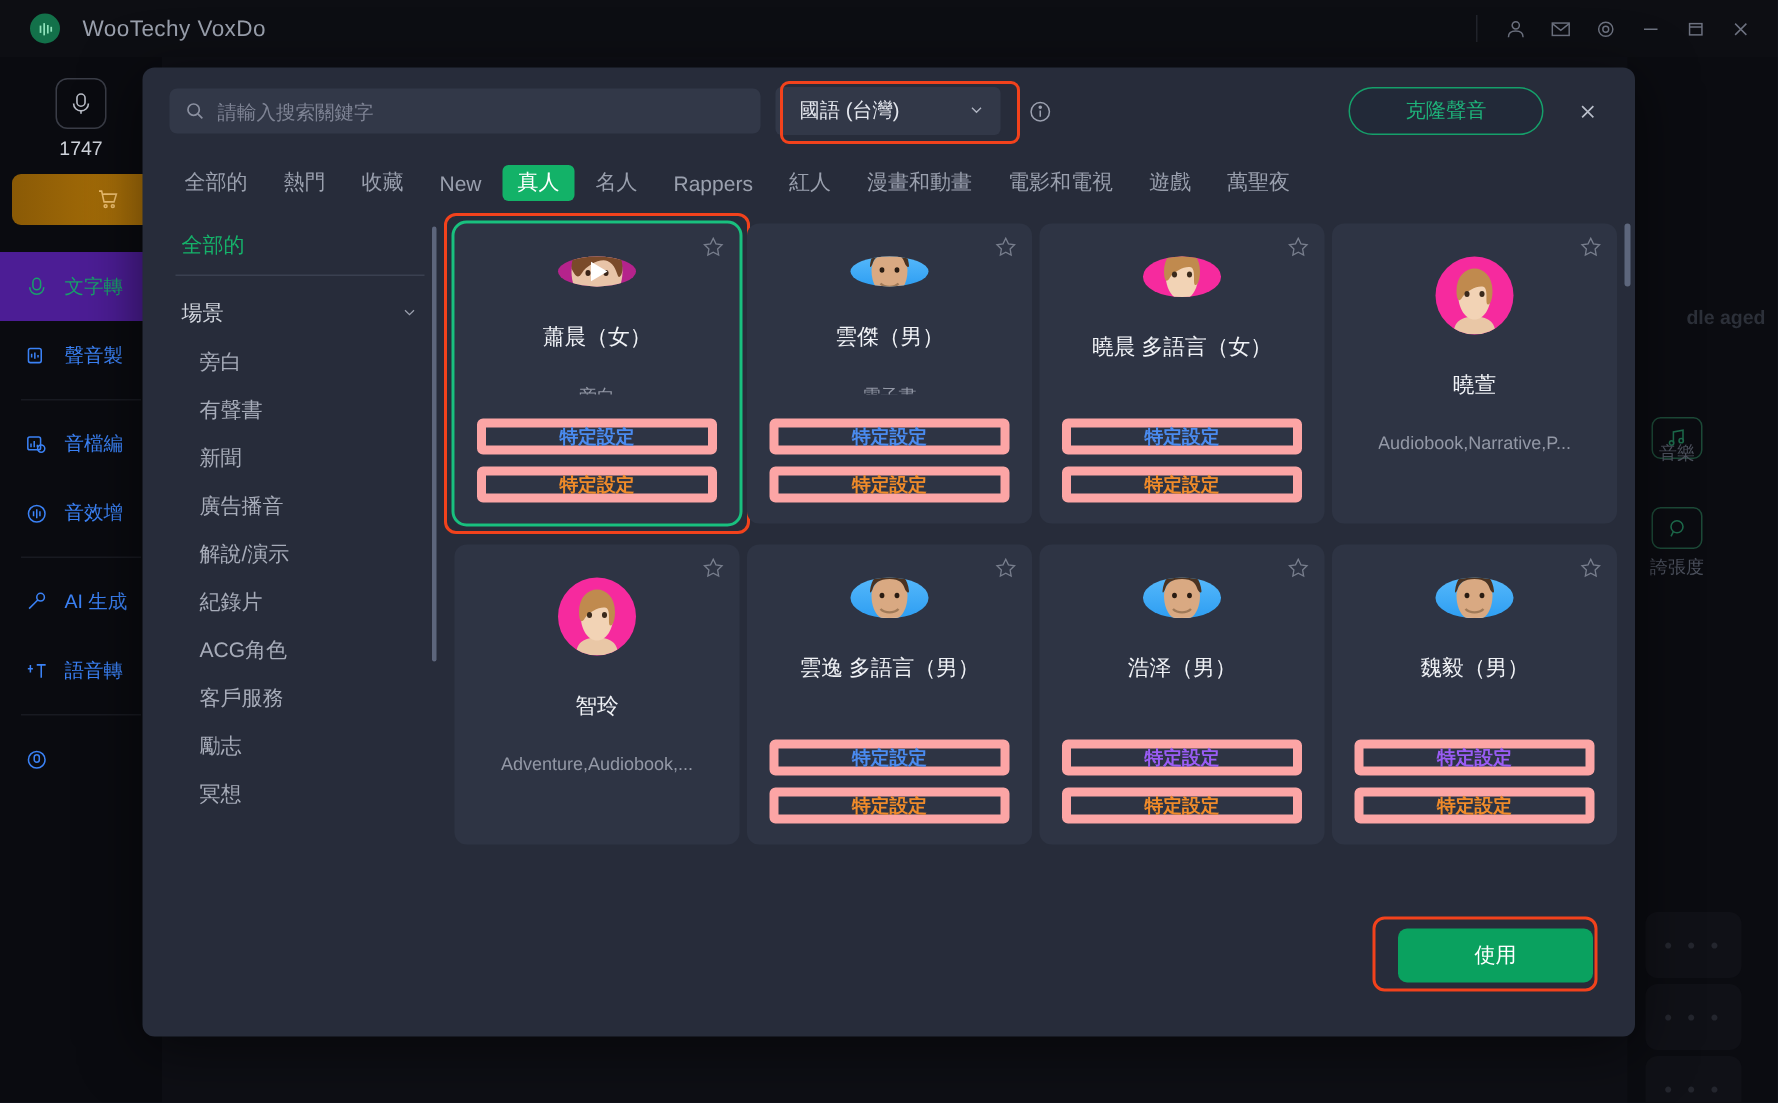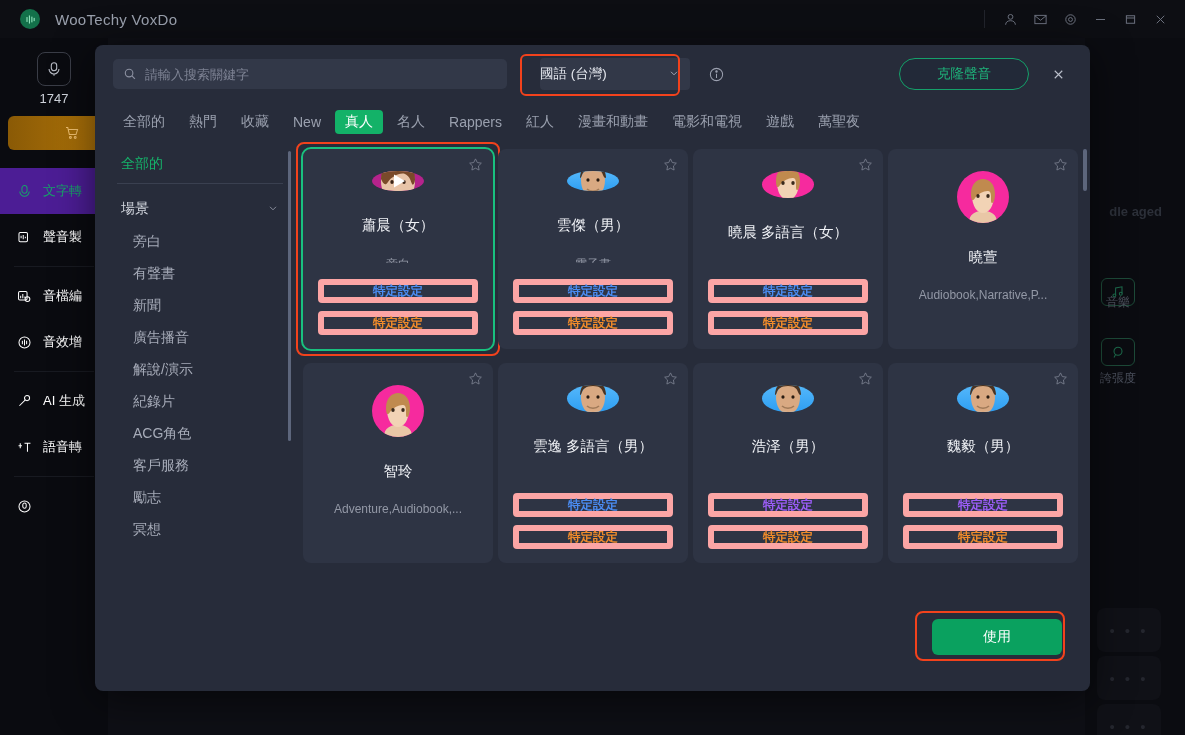--- a/index.html
+++ b/index.html
@@ -47,40 +47,40 @@
   }
   .credit-num { color:#cfd3db; font-size: 13px; margin-top: 5px; }
   .buy-bar {
     margin: 10px 0 0 8px; width: 112px; height: 34px; border-radius: 6px 6px 6px 6px;
     background: linear-gradient(90deg,#8a5a06,#b87a09);
     display:flex; align-items:center; padding-left: 56px; color:#f0c070;
   }
   .navlist { margin-top: 18px; }
   .navitem {
     height: 46px; display:flex; align-items:center; padding-left: 16px; gap: 10px;
-    color: #ffffff; font-size: 13px; white-space: nowrap;
+    color: #3b82f6; font-size: 13px; white-space: nowrap;
   }
   .navitem.active { color: #18a06a; background: #4c1d95; }
   .nav-divider { height:1px; background:#181a21; margin: 6px 14px; }
   .bg-right {
     position: absolute; right: 0; top: 38px; width: 100px; height: 697px;
     background:#0b0c11;
   }
   .bg-chip {
     position:absolute; left: 16px; width: 34px; height: 28px; border:1px solid #1d4a38;
     border-radius:6px; display:flex; align-items:center; justify-content:center; color:#1d6b4c;
   }
   .bg-chip-lbl { position:absolute; left:8px; width:50px; text-align:center; color:#4c515d; font-size:12px; }
   .bg-dots {
     position:absolute; right: 24px; width: 64px; height: 44px; border-radius:8px;
     background:#101117; display:flex; align-items:center; justify-content:center;
     color:#24262e; letter-spacing:3px; font-size:15px;
   }
   .bg-aged {
-    position:absolute; right: 23px; top: 166px; color:#2c3039; font-size:13px; font-weight:bold;
+    position:absolute; right: 8px; top: 166px; color:#2c3039; font-size:13px; font-weight:bold;
   }
   .bg-strip {
     position:absolute; left:108px; top:38px; width:1077px; height:697px;
     background:#0e0f15;
   }
 
   
   .modal {
     position: absolute; left: 95px; top: 45px; width: 995px; height: 646px;
     background: #272c3a; border-radius: 8px;
@@ -100,23 +100,23 @@
     color:#cdd1db; font-size: 13px; padding-left: 8px;
     font-family:"Liberation Sans","DejaVu Sans",sans-serif;
   }
   .search-input::placeholder { color:#7e8394; }
 
   .lang-outline {
     position:absolute; left: 425px; top: 9px; width: 160px; height: 42px;
     border: 2px solid #f2421c; border-radius: 6px; pointer-events:none;
   }
   .lang-select {
-    margin-left: 33px; width: 150px; height: 32px; background:#323848;
+    margin-left: 10px; width: 150px; height: 32px; background:#323848;
     border-radius: 4px; display:flex; align-items:center; justify-content:space-between;
-    padding: 0 10px 0 0; color:#e4e7ee; font-size: 13.5px; text-align: right;
+    padding: 0 10px 0 16px; color:#e4e7ee; font-size: 13.5px; text-align: right;
   }
   .info-ico { margin-left: 18px; color:#9ba0af; display:flex; }
   .clone-btn {
     margin-left: auto; width: 130px; height: 32px; border:1px solid #15a06a;
     border-radius: 16px; background:#222938; color:#1eb37a; font-size:13.5px;
     display:flex; align-items:center; justify-content:center;
   }
   .close-x { margin-left: 16px; color:#b9bec9; display:flex; padding:6px; }
 
   

